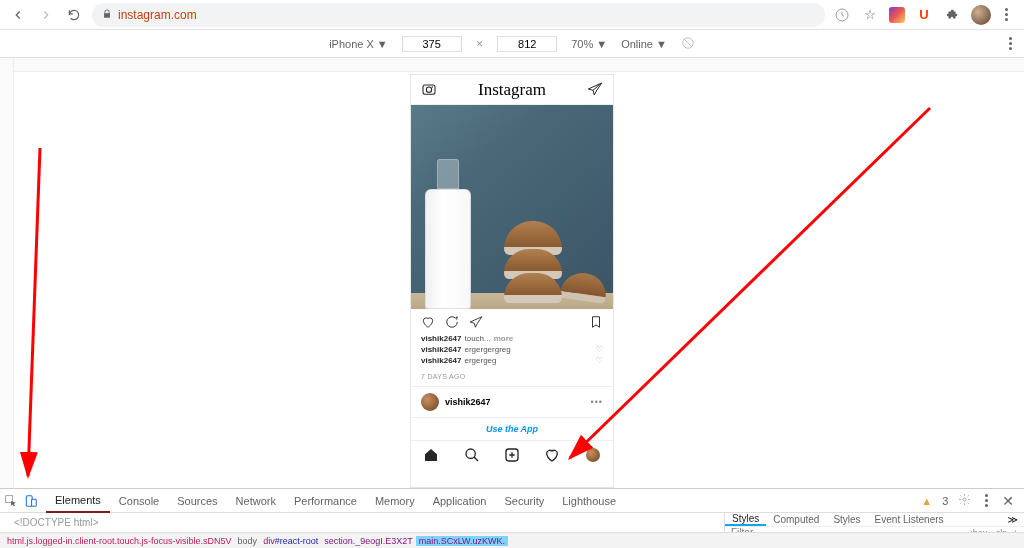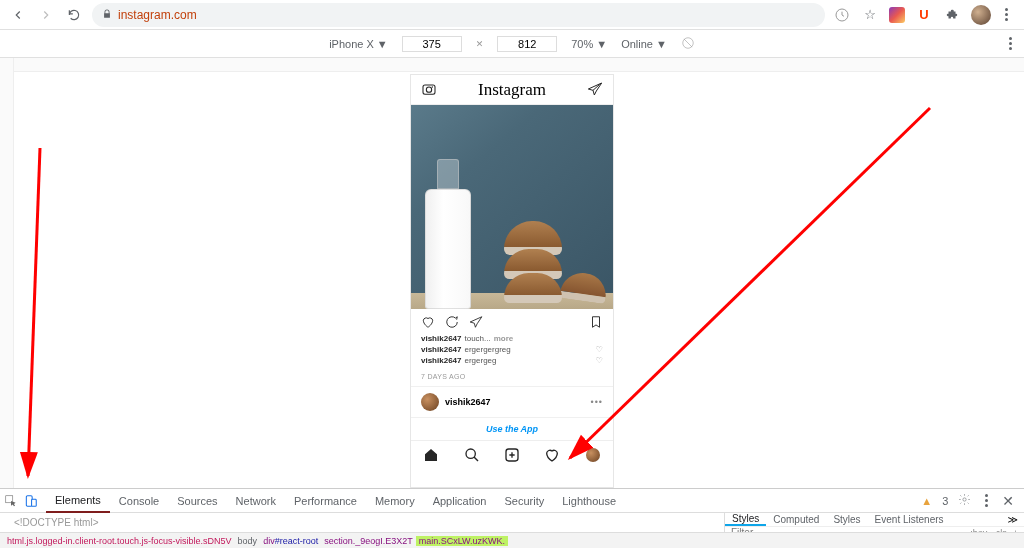--- a/index.html
+++ b/index.html
@@ -93,21 +93,21 @@
 .dt-stab { padding: 0 7px; color: #5f6368; }
 .dt-stab.active { color: #202124; border-bottom: 2px solid #0ea5e9; }
 .dt-stab-more { margin-left: auto; padding: 0 6px; }
 .dt-filter-row { display: flex; align-items: center; height: 18px; border-bottom: 1px solid #eee; font-size: 10px; }
 .dt-filter { flex: 1; padding: 0 6px; color: #999; border: none; outline: none; font-size: 10px; }
 .dt-fopts { display: flex; gap: 6px; padding-right: 6px; color: #888; font-size: 9px; }
 
 .breadcrumb { height: 16px; background: #f3f3f3; border-top: 1px solid #ddd; display: flex; align-items: center; font-family: Menlo, Consolas, monospace; font-size: 9px; padding: 0 4px; overflow: hidden; white-space: nowrap; }
 .bc-item { color: #5f6368; padding: 0 3px; }
 .bc-pink { color: #c2185b; }
-.bc-sel { background: #bef264; }
+.bc-sel { background: #7dd3fc; }
 </style>
 </head>
 <body>
 
 <div class="browser-bar">
   <div class="nav-btn">
     <svg width="14" height="14" viewBox="0 0 24 24">
         <path d="M15 18l-6-6 6-6" stroke="#5f6368" stroke-width="2" fill="none"></path>
       </svg>
   </div>

